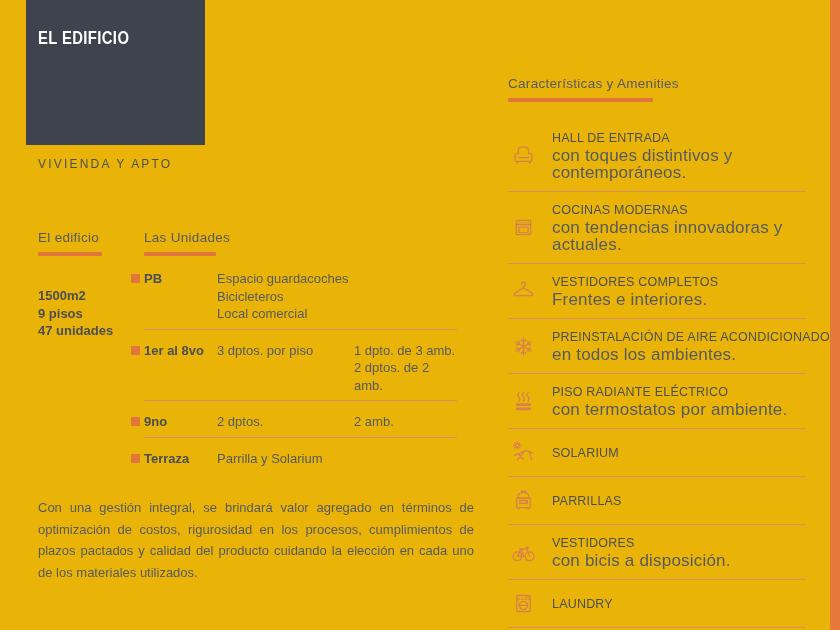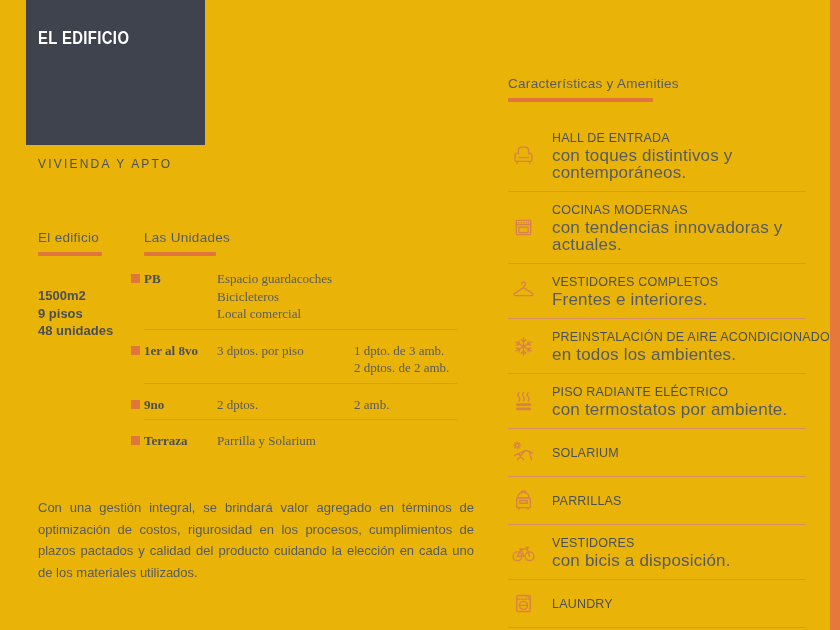--- a/index.html
+++ b/index.html
@@ -31,21 +31,21 @@
   .section-label{font-size:13.5px;line-height:16px;color:var(--body-text);letter-spacing:.3px;}
   .rule{height:4px;background:var(--accent);margin-top:6px;border-radius:1px;}
   
   .building-col{position:absolute;left:38px;top:230px;width:110px;}
   .building-col .rule{width:64px;}
   .stats{margin-top:31px;font-weight:bold;font-size:13px;line-height:17.5px;color:#4A4E55;}
   
   .units-col{position:absolute;left:131px;top:230px;width:326px;}
   .units-col .section-label{margin-left:13px;}
   .units-col .rule{width:72px;margin-left:13px;}
-  .units-table{margin-top:14px;font-size:13px;line-height:17.5px;font-family:Liberation Serif, serif;}
+  .units-table{margin-top:14px;font-size:13px;line-height:17.5px;}
   .unit-row{display:grid;grid-template-columns:13px 73px 137px 1fr;}
   .bullet{width:9px;height:9px;background:var(--accent);margin-top:4px;}
   .floor{font-weight:bold;color:#4A4E55;}
   .t-divider{border-top:1px solid var(--divider);margin:6px 0 12px 13px;height:0;}
   
   .description{
     position:absolute;left:38px;top:497px;width:436px;font-size:13px;line-height:21.5px;
     text-align:justify;color:var(--body-text);
   }
   
@@ -72,21 +72,21 @@
   <div class="main-title">
     <div>VIVIENDA Y APTO</div>
   </div>
 
   <div class="building-col">
     <div class="section-label">El edificio</div>
     <div class="rule"></div>
     <div class="stats">
       <div>1500m2</div>
       <div>9 pisos</div>
-      <div>48 unidades</div>
+      <div>47 unidades</div>
     </div>
   </div>
 
   <div class="units-col">
     <div class="section-label">Las Unidades</div>
     <div class="rule"></div>
     <div class="units-table">
 
       <div class="unit-row">
         <span class="bullet"></span>

